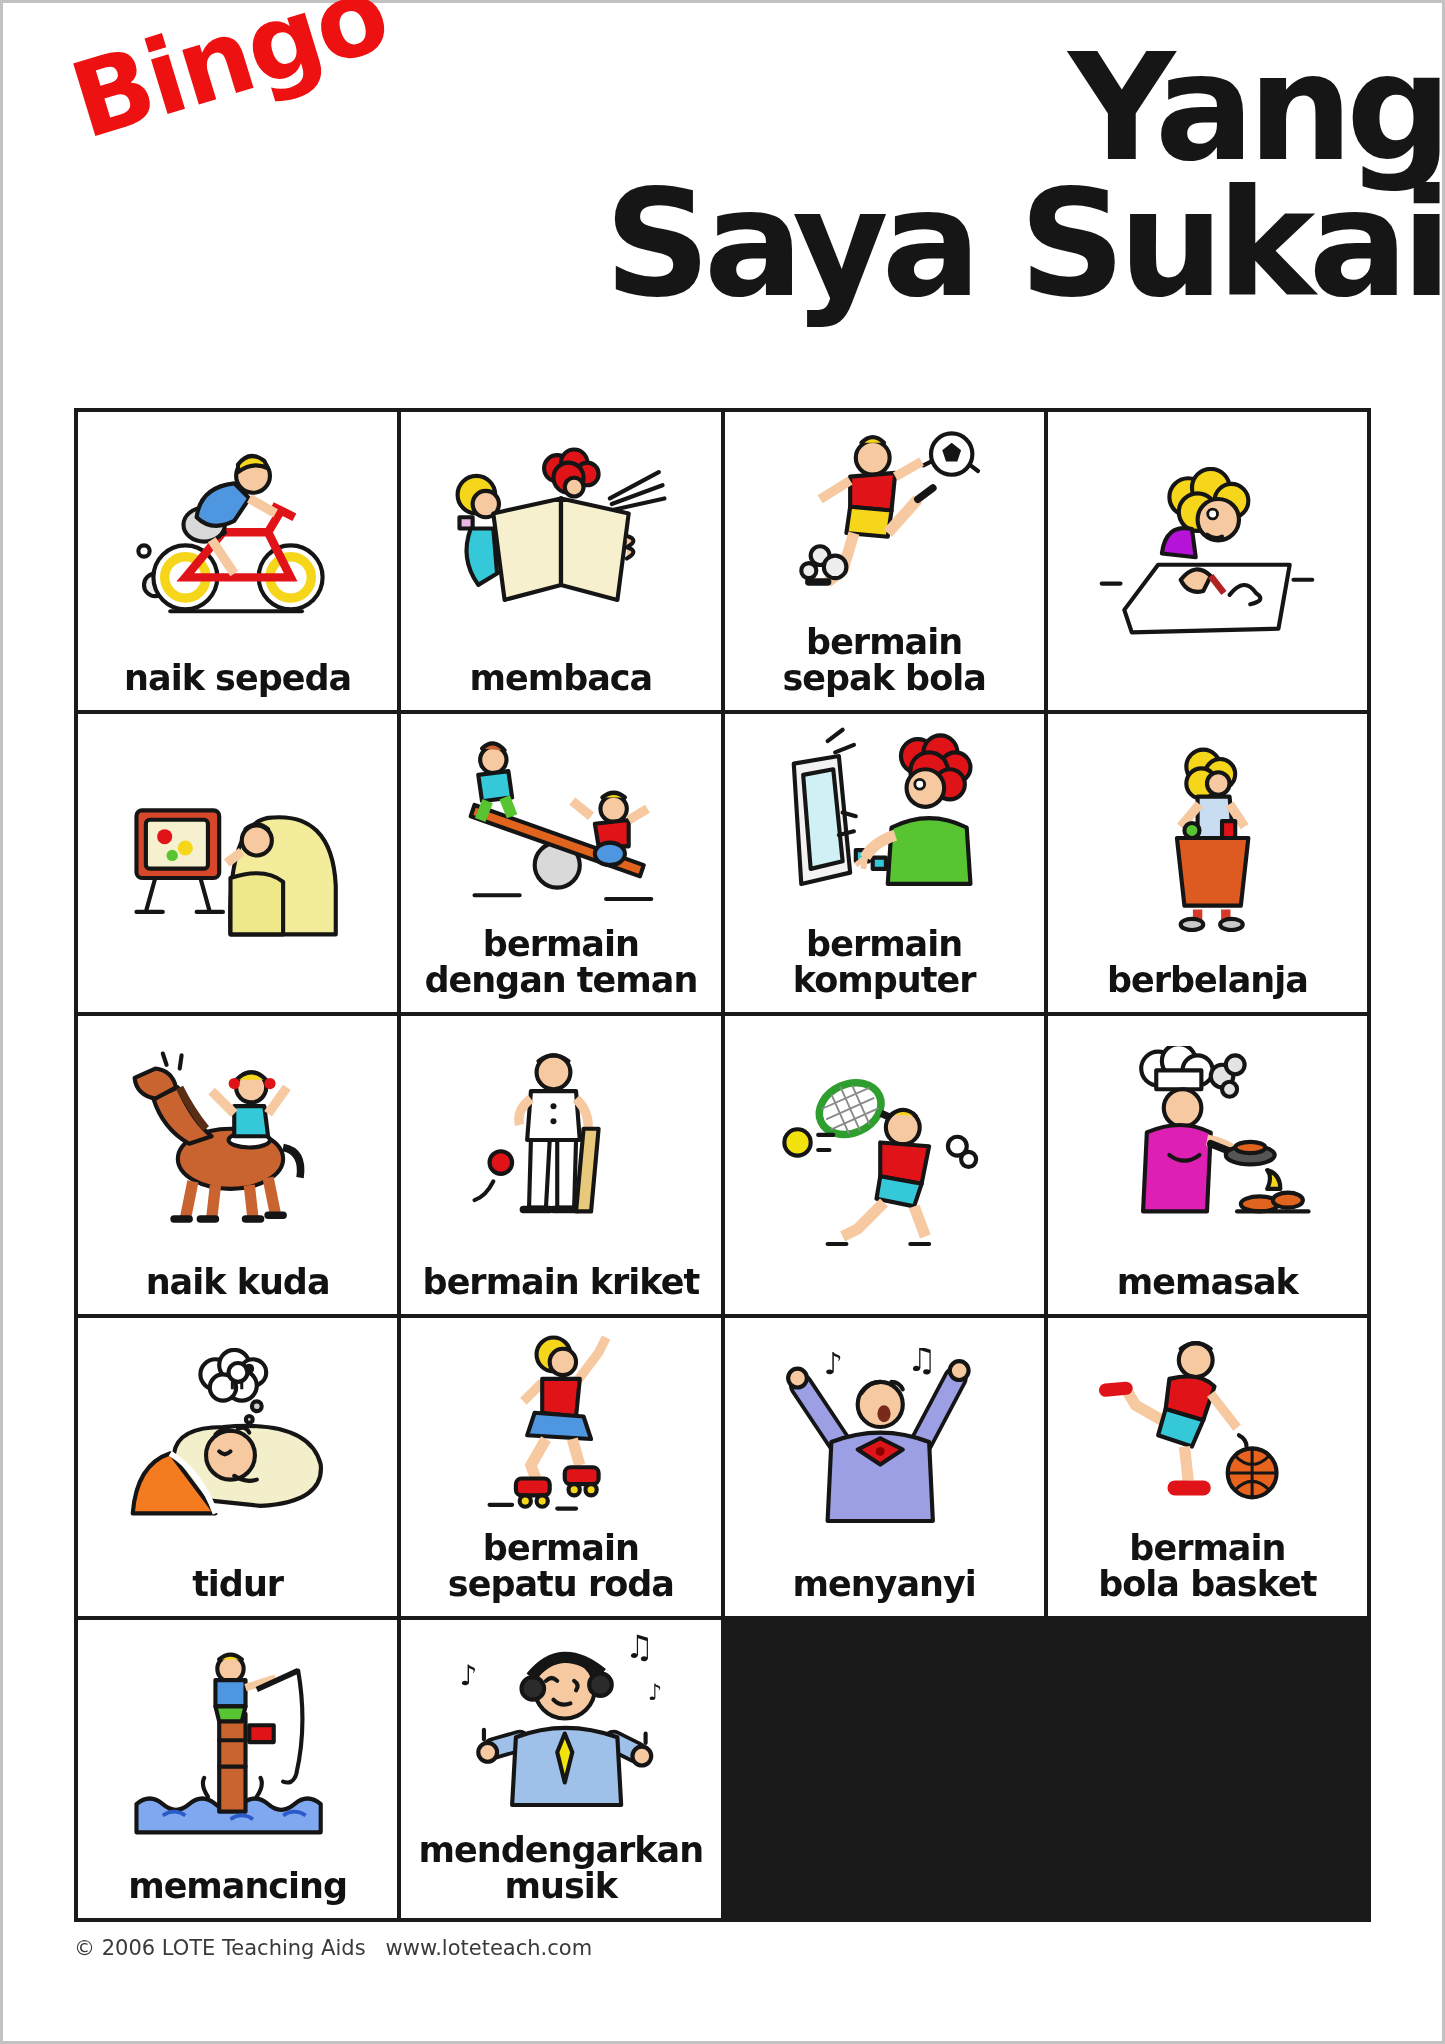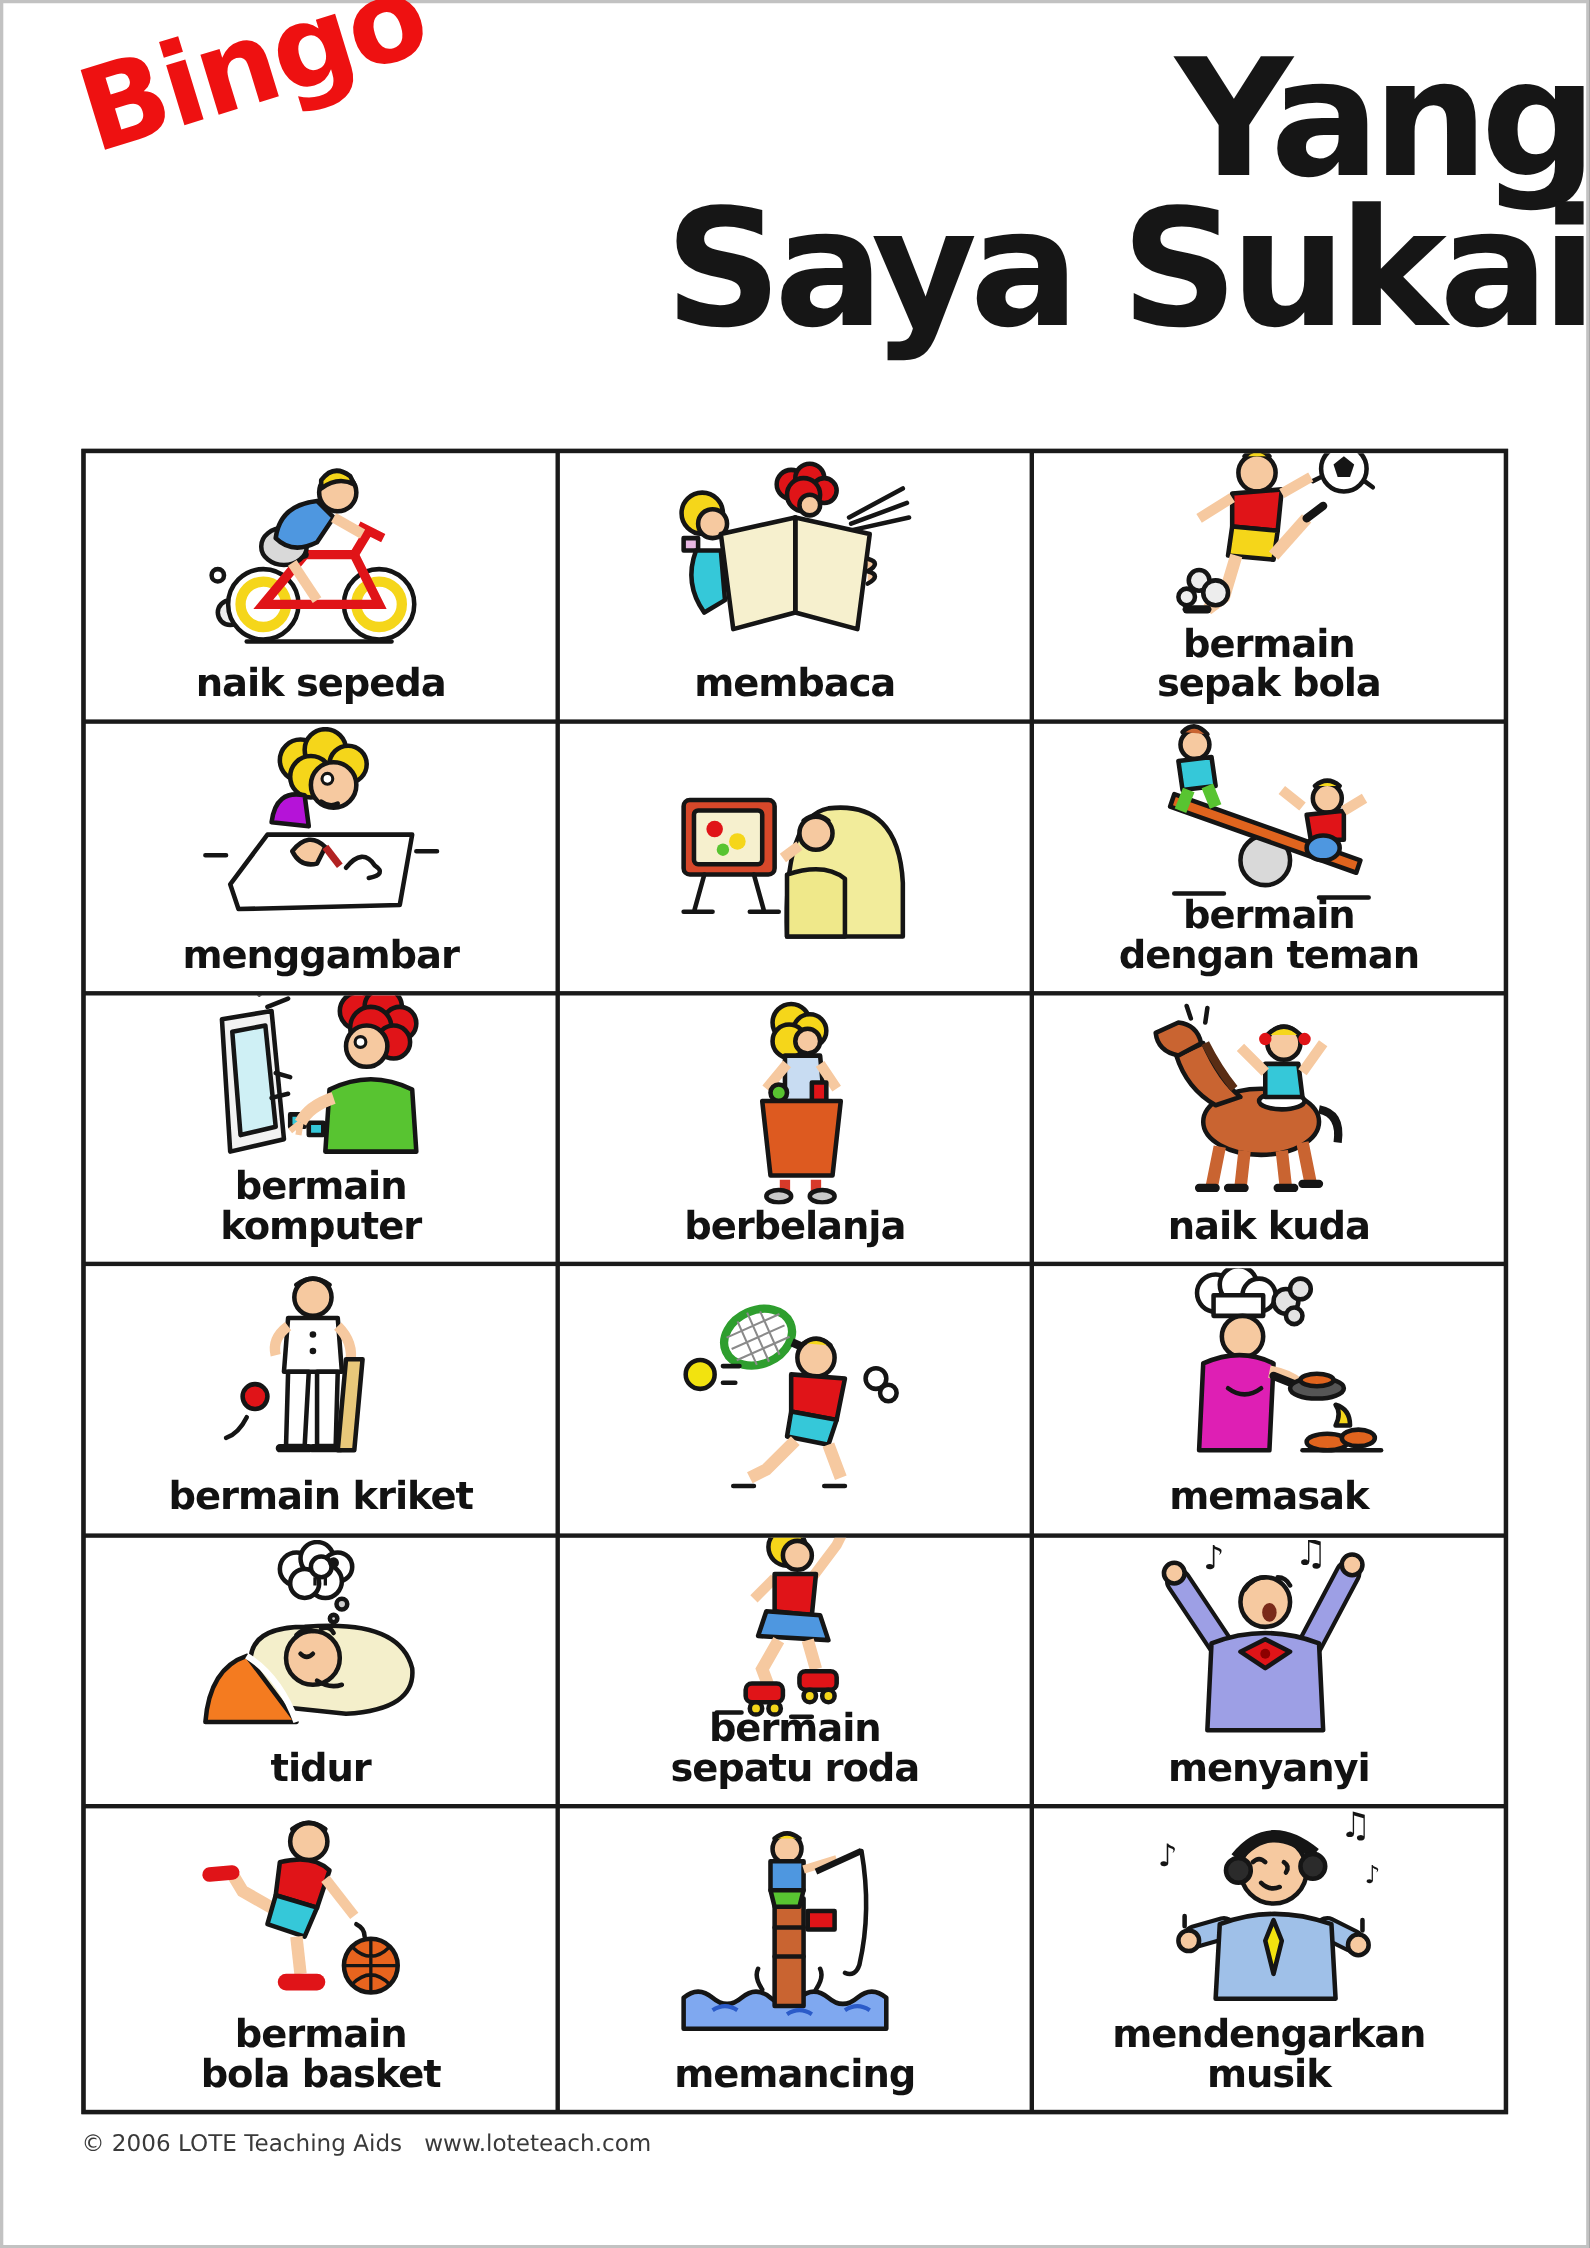--- a/index.html
+++ b/index.html
@@ -14,21 +14,21 @@
     transform:rotate(-17deg);transform-origin:left top;
     letter-spacing:-3px;white-space:nowrap;
   }
   .title{
     position:absolute;left:351px;top:40px;width:1094px;
     text-align:right;color:#161616;font-weight:800;
     font-size:148px;line-height:0.92;letter-spacing:-7px;
   }
   .grid{
     position:absolute;left:74px;top:408px;width:1297px;height:1514px;
-    display:grid;grid-template-columns:repeat(3,1fr);grid-template-rows:repeat(5,1fr);
+    display:grid;grid-template-columns:repeat(4,1fr);grid-template-rows:repeat(5,1fr);
     gap:4px;background:#1a1a1a;border:4px solid #1a1a1a;box-sizing:border-box;
   }
   .cell{background:#ffffff;display:flex;flex-direction:column;align-items:center;justify-content:flex-end;overflow:hidden;}
   .art{flex:1;display:flex;align-items:center;justify-content:center;width:100%;min-height:0;}
   .art-svg{height:188px;width:272px;}
   .label{
     font-size:35px;font-weight:800;color:#121212;text-align:center;
     line-height:1.03;white-space:pre-line;padding:0 2px 14px;letter-spacing:-1px;
   }
   .footer{
@@ -138,21 +138,20 @@
       <circle cx="63" cy="25" r="2.6" fill="#fff" stroke="#151515" stroke-width="1.5"></circle>
       <path d="M60 36 q4 3 8 1" class="s" fill="none"></path>
       <path class="s" d="M36 46 Q38 30 52 33 L54 48 Z" fill="#B513D8"></path>
       <path class="s" d="M16 76 L34 52 L104 52 L98 86 L20 88 Z" fill="#fff"></path>
       <path class="s" d="M46 60 Q54 50 62 58 L58 66 Q50 68 46 60 Z" fill="#F6C9A0"></path>
       <path d="M62 58 L69 67" stroke="#B22222" stroke-width="3.5"></path>
       <path d="M72 68 q8 -10 14 -1 q6 4 -3 6" fill="none" class="s"></path>
       <path d="M4 62 h10 M106 60 h10" class="s" fill="none"></path>
     </svg>
       </div>
-    <div class="label">menggambar</div>
   </div>
 
   <div class="cell">
     <div class="art">
         <svg class="art-svg" viewBox="0 0 120 100">
       <rect class="s" x="6" y="22" width="44" height="36" rx="3" fill="#D7482A"></rect>
       <rect class="s" x="11" y="27" width="33" height="26" rx="2" fill="#F6F0CE"></rect>
       <circle cx="21" cy="36" r="4" fill="#E01418"></circle>
           <circle cx="32" cy="42" r="4" fill="#F5D61A"></circle>
           <circle cx="25" cy="46" r="3" fill="#58C431"></circle>

